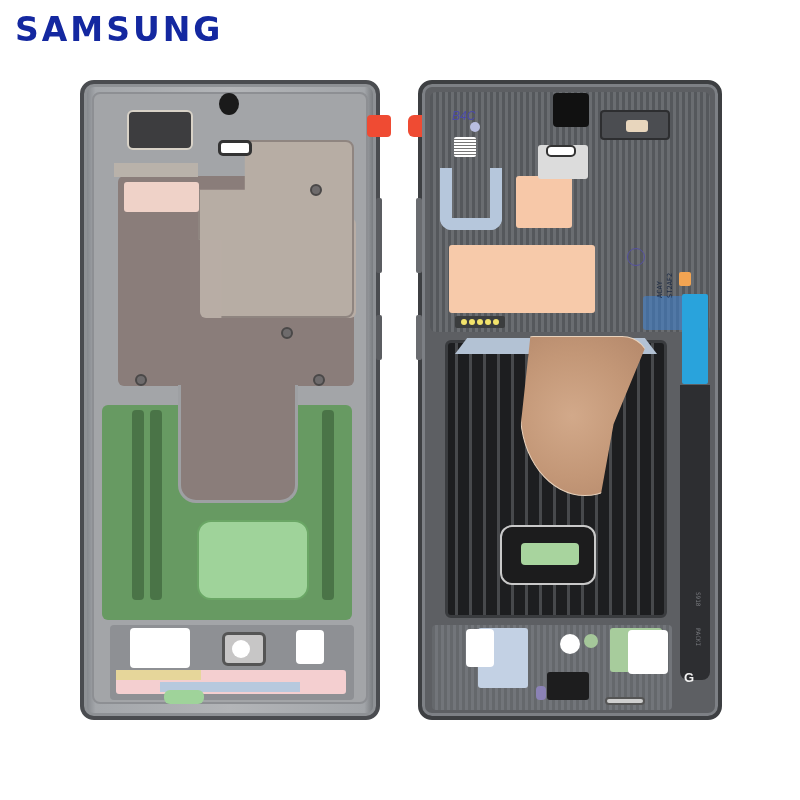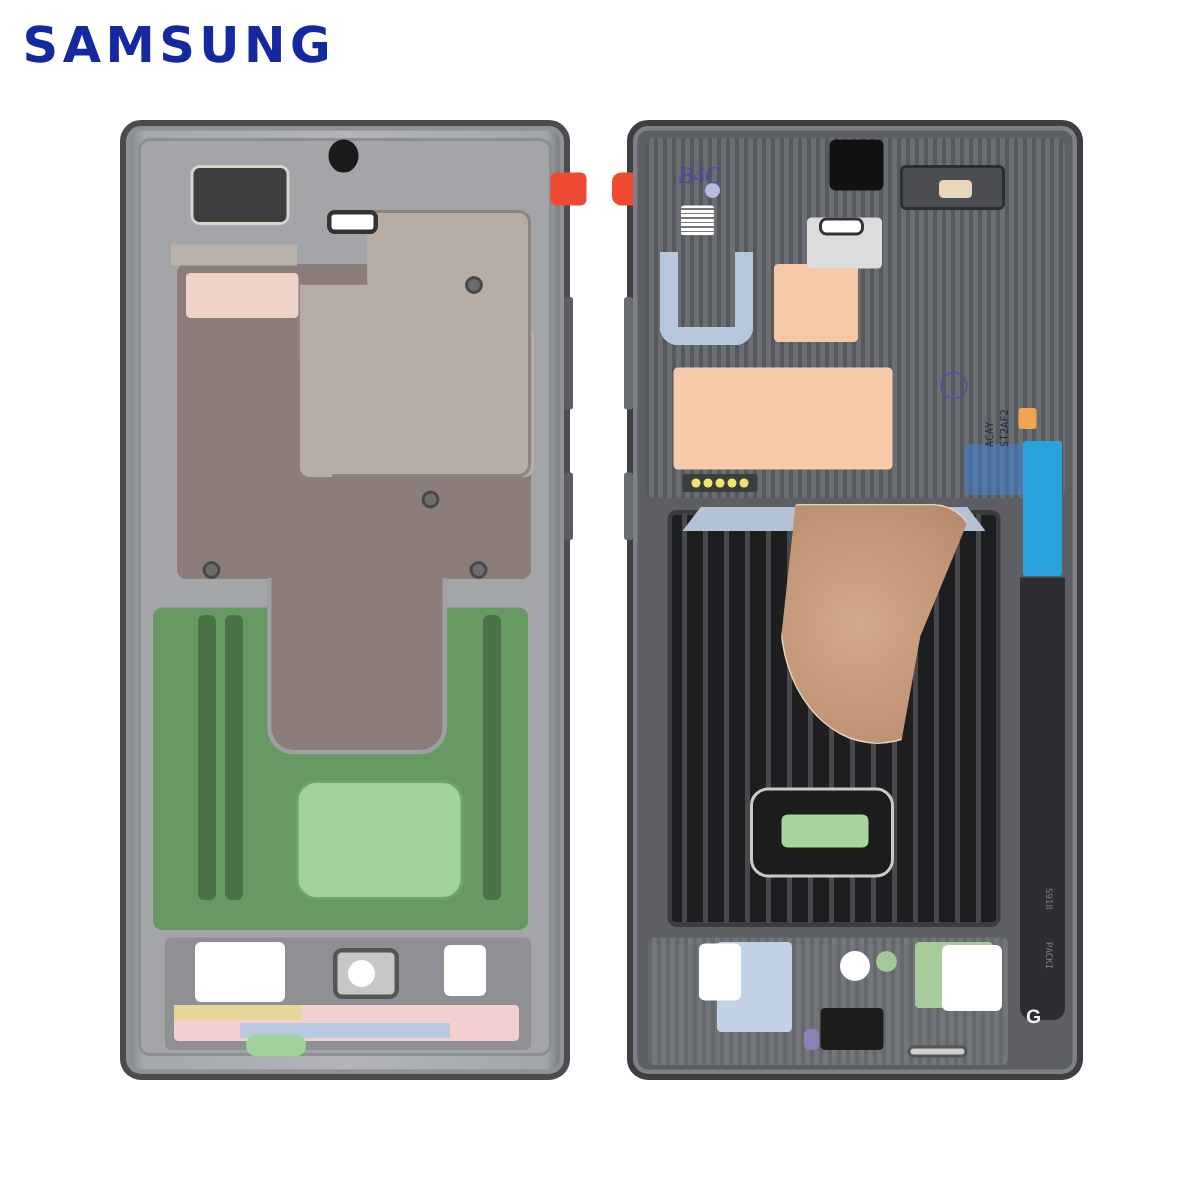--- a/index.html
+++ b/index.html
@@ -136,21 +136,21 @@
   .r-usb { left: 605px; top: 697px; width: 40px; height: 8px; background: #cfcfcf; border: 2px solid #555; border-radius: 4px; }
   .r-speaker-b { left: 547px; top: 672px; width: 42px; height: 28px; background: #1d1d1e; border-radius: 3px; }
   .r-pin { width: 6px; height: 6px; border-radius: 50%; background: #f2e36b; }
 
   .print-text {
     font-family: "DejaVu Sans Mono", monospace; font-size: 7px; color: #1c2a44;
     transform: rotate(-90deg); transform-origin: left top; white-space: nowrap;
   }
   .print-text-dark { font-family: "DejaVu Sans Mono", monospace; font-size: 6px; color: #7a7c80; transform: rotate(90deg); transform-origin: left top; white-space: nowrap; }
   .letter-g { font-family: "Liberation Sans", sans-serif; font-size: 13px; font-weight: bold; color: #f2f2f2; }
-  .marker { font-family: Liberation Serif, serif; font-size: 16px; font-style: italic; color: #4b4aa8; }
+  .marker { font-family: Liberation Sans, sans-serif; font-size: 12px; font-style: italic; color: #4b4aa8; }
   .marker-circle { width: 18px; height: 18px; border: 1.5px solid #5450a0; border-radius: 50%; }
 </style>
 </head>
 <body>
 
 <div class="logo" style="color:#1428a0;">SAMSUNG</div>
 
 <div>
   <div class="abs frame-l"></div>
   <div class="abs frame-l-inner"></div>

